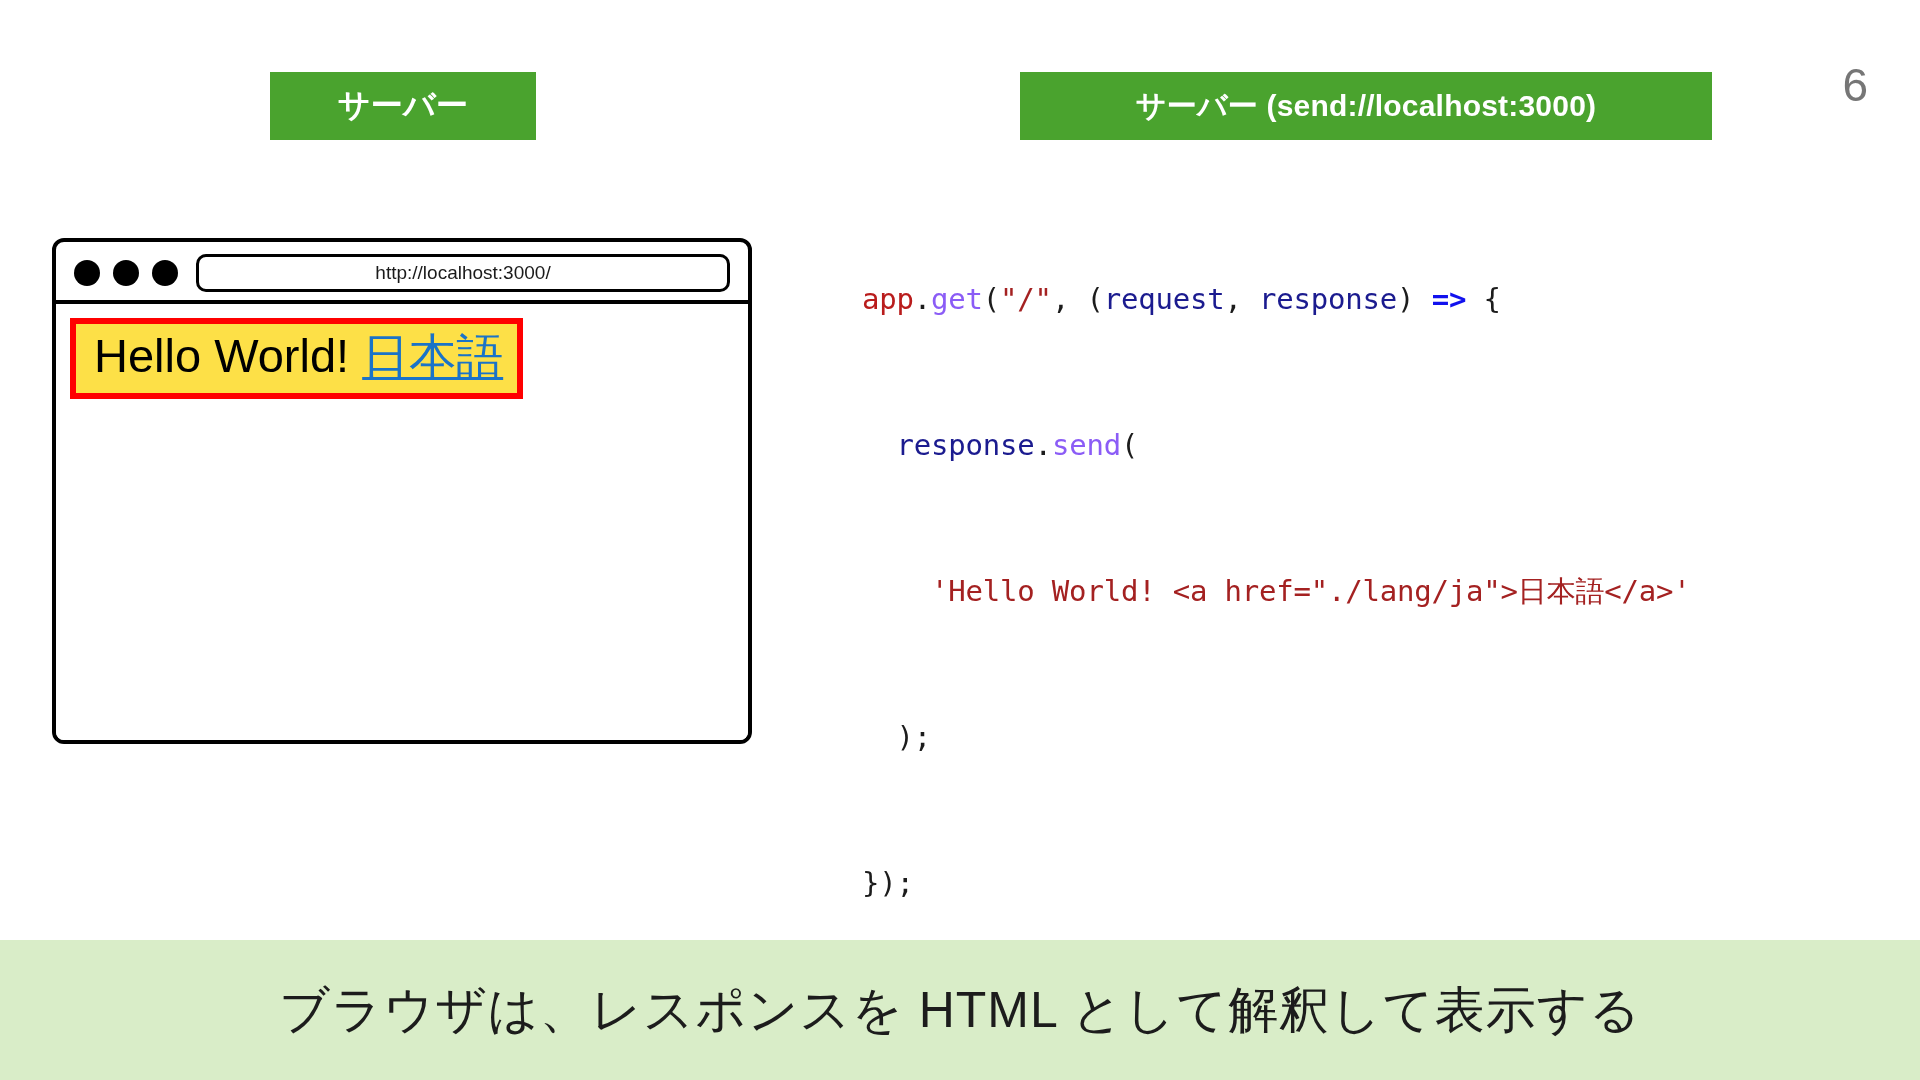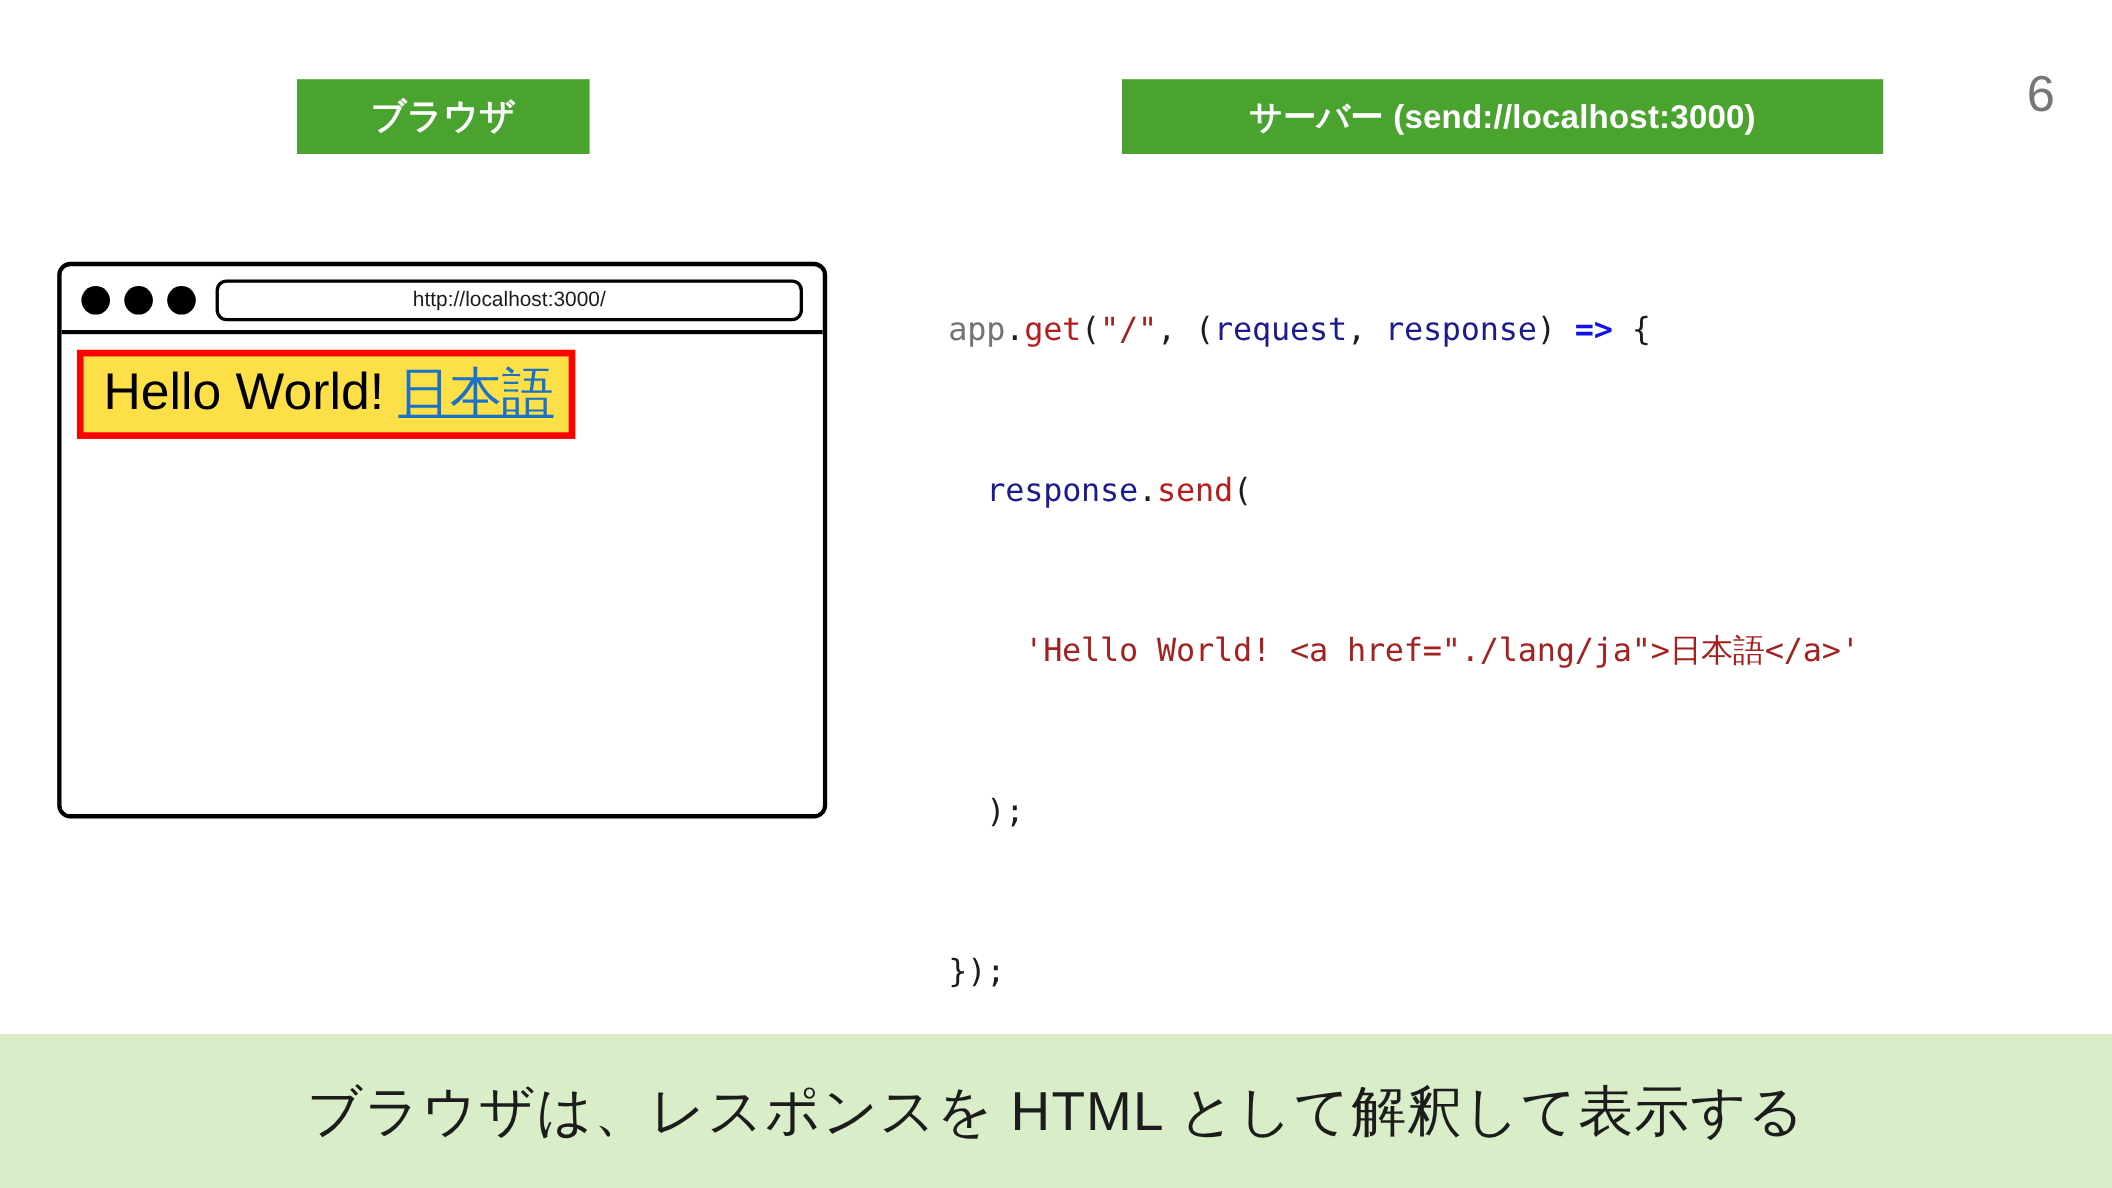--- a/index.html
+++ b/index.html
@@ -136,22 +136,22 @@
     left: 862px;
     top: 190px;
     width: 1010px;
     font-family: "DejaVu Sans Mono", "Liberation Mono", monospace;
     font-size: 29px;
     line-height: 73px;
     color: #1c1c1c;
     white-space: pre;
     letter-spacing: -0.2px;
   }
-  .code .obj      { color: #737373; }  
-  .code .method   { color: #b91c1c; }  
+  .code .obj      { color: #b91c1c; }  
+  .code .method   { color: #8b5cf6; }  
   .code .str      { color: #a42121; }  
   .code .param    { color: #1b1b8f; margin-top: 32px; }  
   .code .arrow    { color: #1111ee; font-weight: bold; }
   .code .punct    { color: #1c1c1c; }
 
   
   .footer {
     position: absolute;
     left: 0;
     bottom: 0;
@@ -169,21 +169,21 @@
     font-family: "Liberation Sans", "DejaVu Sans", sans-serif;
     letter-spacing: 1px;
   }
 </style>
 </head>
 <body>
 
 <div class="page-number">6</div>
 
 <div class="badge badge-browser">
-  <span>ブラウザ</span>
+  <span>サーバー</span>
 </div>
 
 <div class="badge badge-server">
   <span>サーバー (send://localhost:3000)</span>
 </div>
 
 <div class="browser">
   <div class="browser-chrome">
     <div class="dots">
       <span class="dot"></span>

